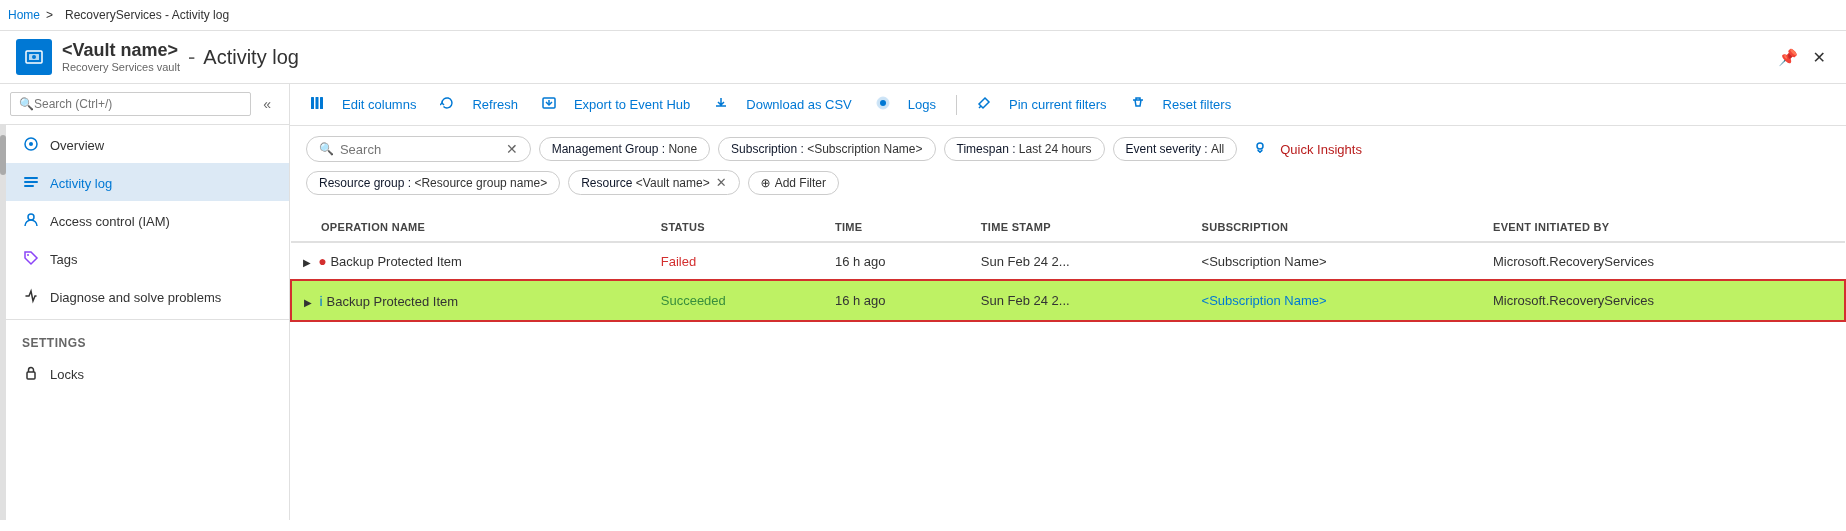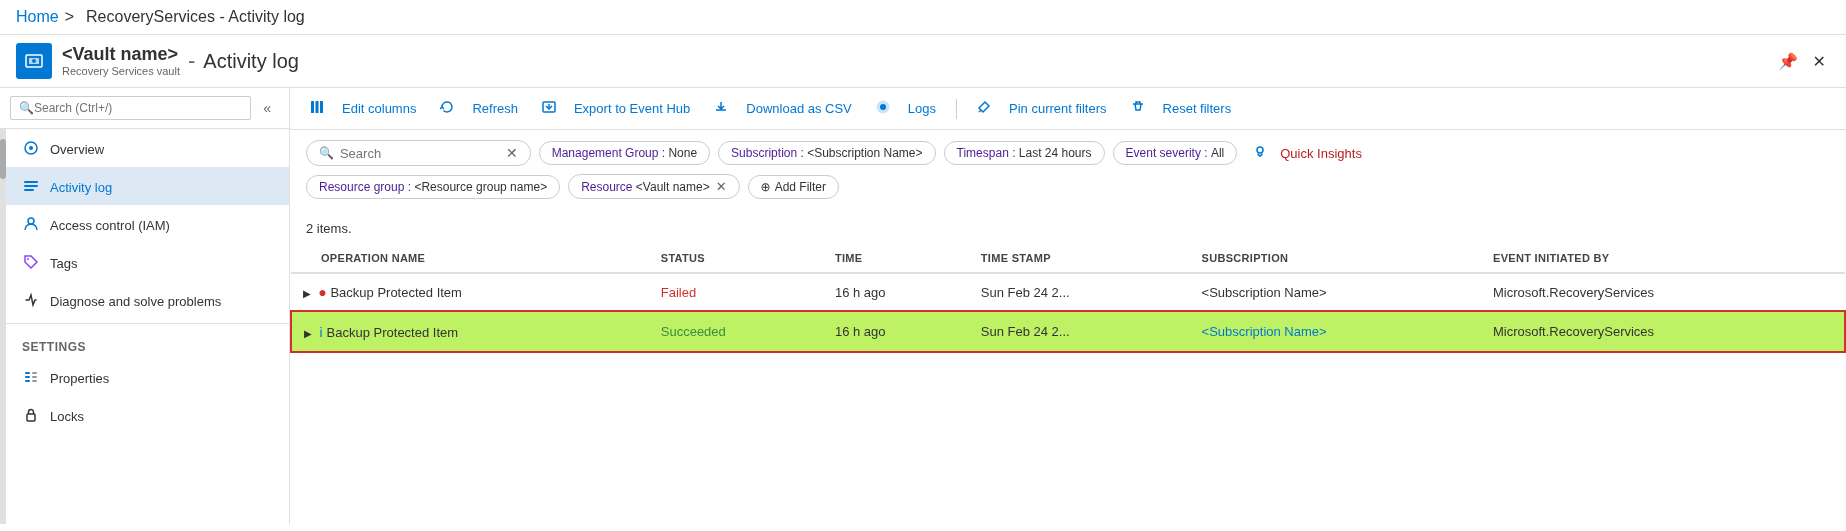--- a/index.html
+++ b/index.html
@@ -1,19 +1,19 @@
 <!DOCTYPE html>
 <html><head>
   <meta charset="utf-8">
   <style>
     * { box-sizing: border-box; margin: 0; padding: 0; }
     body { font-family: 'Segoe UI', Arial, sans-serif; font-size: 13px; color: #333; background: #fff; overflow: hidden; }
 
     
-    .breadcrumb { display: flex; align-items: center; padding: 8px 16px; font-size: 16px; color: #0078d4; background: #fff; border-bottom: 1px solid #e0e0e0; }
+    .breadcrumb { display: flex; align-items: center; padding: 8px 8px; font-size: 12px; color: #0078d4; background: #fff; border-bottom: 1px solid #e0e0e0; }
     .breadcrumb span { color: #333; margin: 0 6px; }
     .breadcrumb a { color: #0078d4; text-decoration: none; }
 
     
     .page-header { display: flex; align-items: center; padding: 8px 16px; border-bottom: 1px solid #e0e0e0; }
     .vault-icon { width: 36px; height: 36px; background: #0078d4; border-radius: 3px; display: flex; align-items: center; justify-content: center; margin-right: 10px; flex-shrink: 0; }
     .vault-icon svg { fill: white; }
     .vault-title { line-height: 1.2; }
     .vault-title .name { font-size: 18px; font-weight: 600; color: #323232; }
     .vault-title .subtitle { font-size: 11px; color: #666; }
@@ -46,21 +46,21 @@
     .toolbar-btn { display: flex; align-items: center; gap: 18px; background: none; border: none; cursor: pointer; color: #0078d4; font-size: 13px; padding: 2px 4px; }
     .toolbar-separator { width: 1px; height: 20px; background: #ccc; }
 
     
     .filter-area { padding: 10px 16px; }
     .filter-row { display: flex; align-items: center; gap: 8px; margin-bottom: 8px; flex-wrap: wrap; }
     .search-filter { display: flex; align-items: center; border: 1px solid #ccc; border-radius: 20px; padding: 4px 12px; gap: 6px; background: #fff; min-width: 220px; }
     .search-filter input { border: none; outline: none; font-size: 13px; background: transparent; flex: 1; }
     .search-filter .clear-btn { cursor: pointer; color: #666; font-size: 14px; background: none; border: none; }
     .filter-chip { display: flex; align-items: center; border: 1px solid #ccc; border-radius: 20px; padding: 4px 12px; font-size: 12px; background: #fff; cursor: pointer; white-space: nowrap; }
-    .filter-chip .chip-label { color: #4c1d95; }
+    .filter-chip .chip-label { color: #0f172a; }
     .filter-chip .chip-value { color: #333; font-weight: 500; }
     .filter-chip .chip-clear { margin-left: 6px; color: #666; font-size: 13px; cursor: pointer; background: none; border: none; }
     .quick-insights-btn { display: flex; align-items: center; gap: 13px; background: none; border: none; cursor: pointer; color: #b91c1c; font-size: 13px; margin-left: 8px; }
     .add-filter-btn { display: flex; align-items: center; gap: 4px; border: 1px solid #ccc; border-radius: 20px; padding: 4px 12px; font-size: 12px; background: #fff; cursor: pointer; color: #333; }
 
     
     .items-count { padding: 4px 16px 8px; font-size: 13px; color: #333; }
 
     
     .data-table { width: 100%; border-collapse: collapse; }
@@ -171,33 +171,20 @@
             <svg width="16" height="16" viewBox="0 0 16 16">
                 <path d="M3 8h3l2-5 2 10 2-5h1" fill="none" stroke="#333" stroke-width="1.5" stroke-linecap="round"></path>
               </svg>
           </span>
           <span>Diagnose and solve problems</span>
         </div>
 
         <hr class="sidebar-divider">
         <div class="sidebar-section-label">Settings</div>
 
-        <div class="sidebar-nav-item">
-          <span class="nav-icon">
-            <svg width="16" height="16" viewBox="0 0 16 16">
-                <rect x="2" y="3" width="5" height="2" rx="1" fill="#0078d4"></rect>
-                <rect x="2" y="7" width="5" height="2" rx="1" fill="#0078d4"></rect>
-                <rect x="2" y="11" width="5" height="2" rx="1" fill="#0078d4"></rect>
-                <rect x="9" y="3" width="5" height="2" rx="1" fill="#999"></rect>
-                <rect x="9" y="7" width="5" height="2" rx="1" fill="#999"></rect>
-                <rect x="9" y="11" width="5" height="2" rx="1" fill="#999"></rect>
-              </svg>
-          </span>
-          <span>Properties</span>
-        </div>
 
         <div class="sidebar-nav-item">
           <span class="nav-icon">
             <svg width="16" height="16" viewBox="0 0 16 16">
                 <rect x="4" y="7" width="8" height="7" rx="1" fill="none" stroke="#333" stroke-width="1.5"></rect>
                 <path d="M5.5 7V5a2.5 2.5 0 0 1 5 0v2" fill="none" stroke="#333" stroke-width="1.5"></path>
               </svg>
           </span>
           <span>Locks</span>
         </div>
@@ -323,21 +310,20 @@
           <span class="chip-value">&lt;Vault name&gt;</span>
           <button class="chip-clear">✕</button>
         </div>
         <button class="add-filter-btn">
           <span>⊕</span>
           <span>Add Filter</span>
         </button>
       </div>
     </div>
 
-    <div class="items-count">2 items.</div>
 
     <table class="data-table">
       <thead>
         <tr>
           <th style="padding-left:30px;">OPERATION NAME</th>
           <th>STATUS</th>
           <th>TIME</th>
           <th>TIME STAMP</th>
           <th>SUBSCRIPTION</th>
           <th>EVENT INITIATED BY</th>

